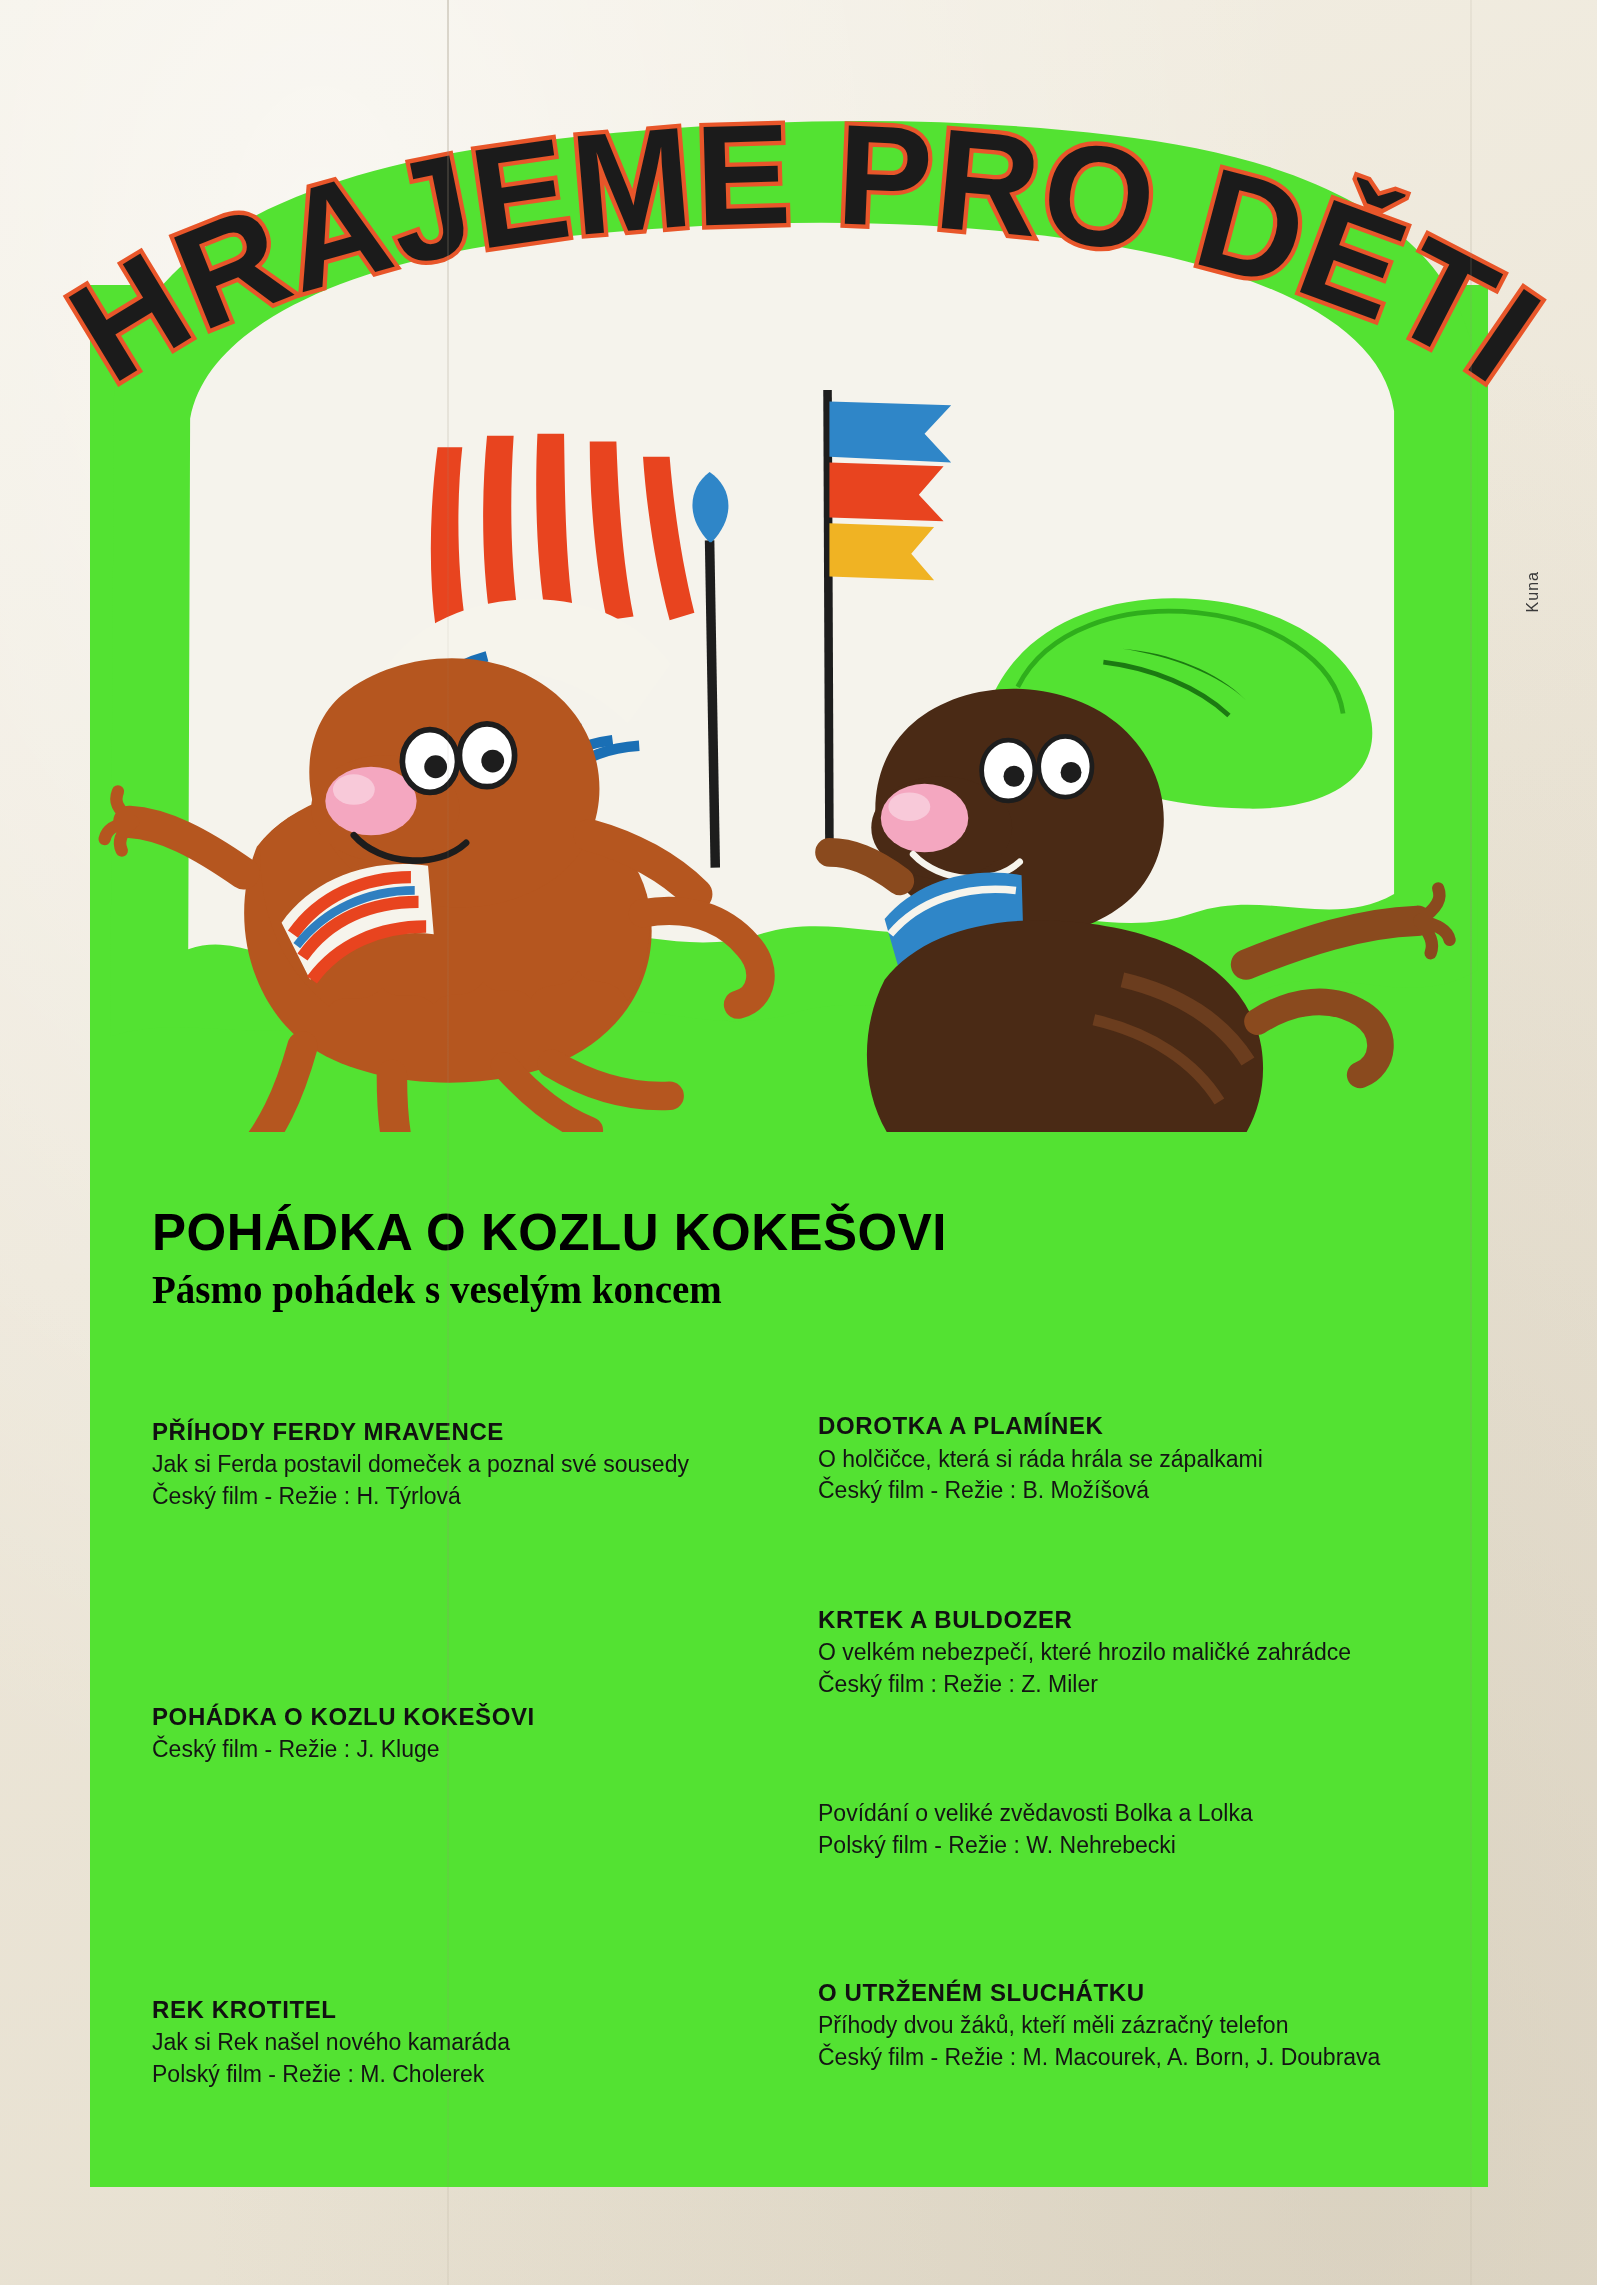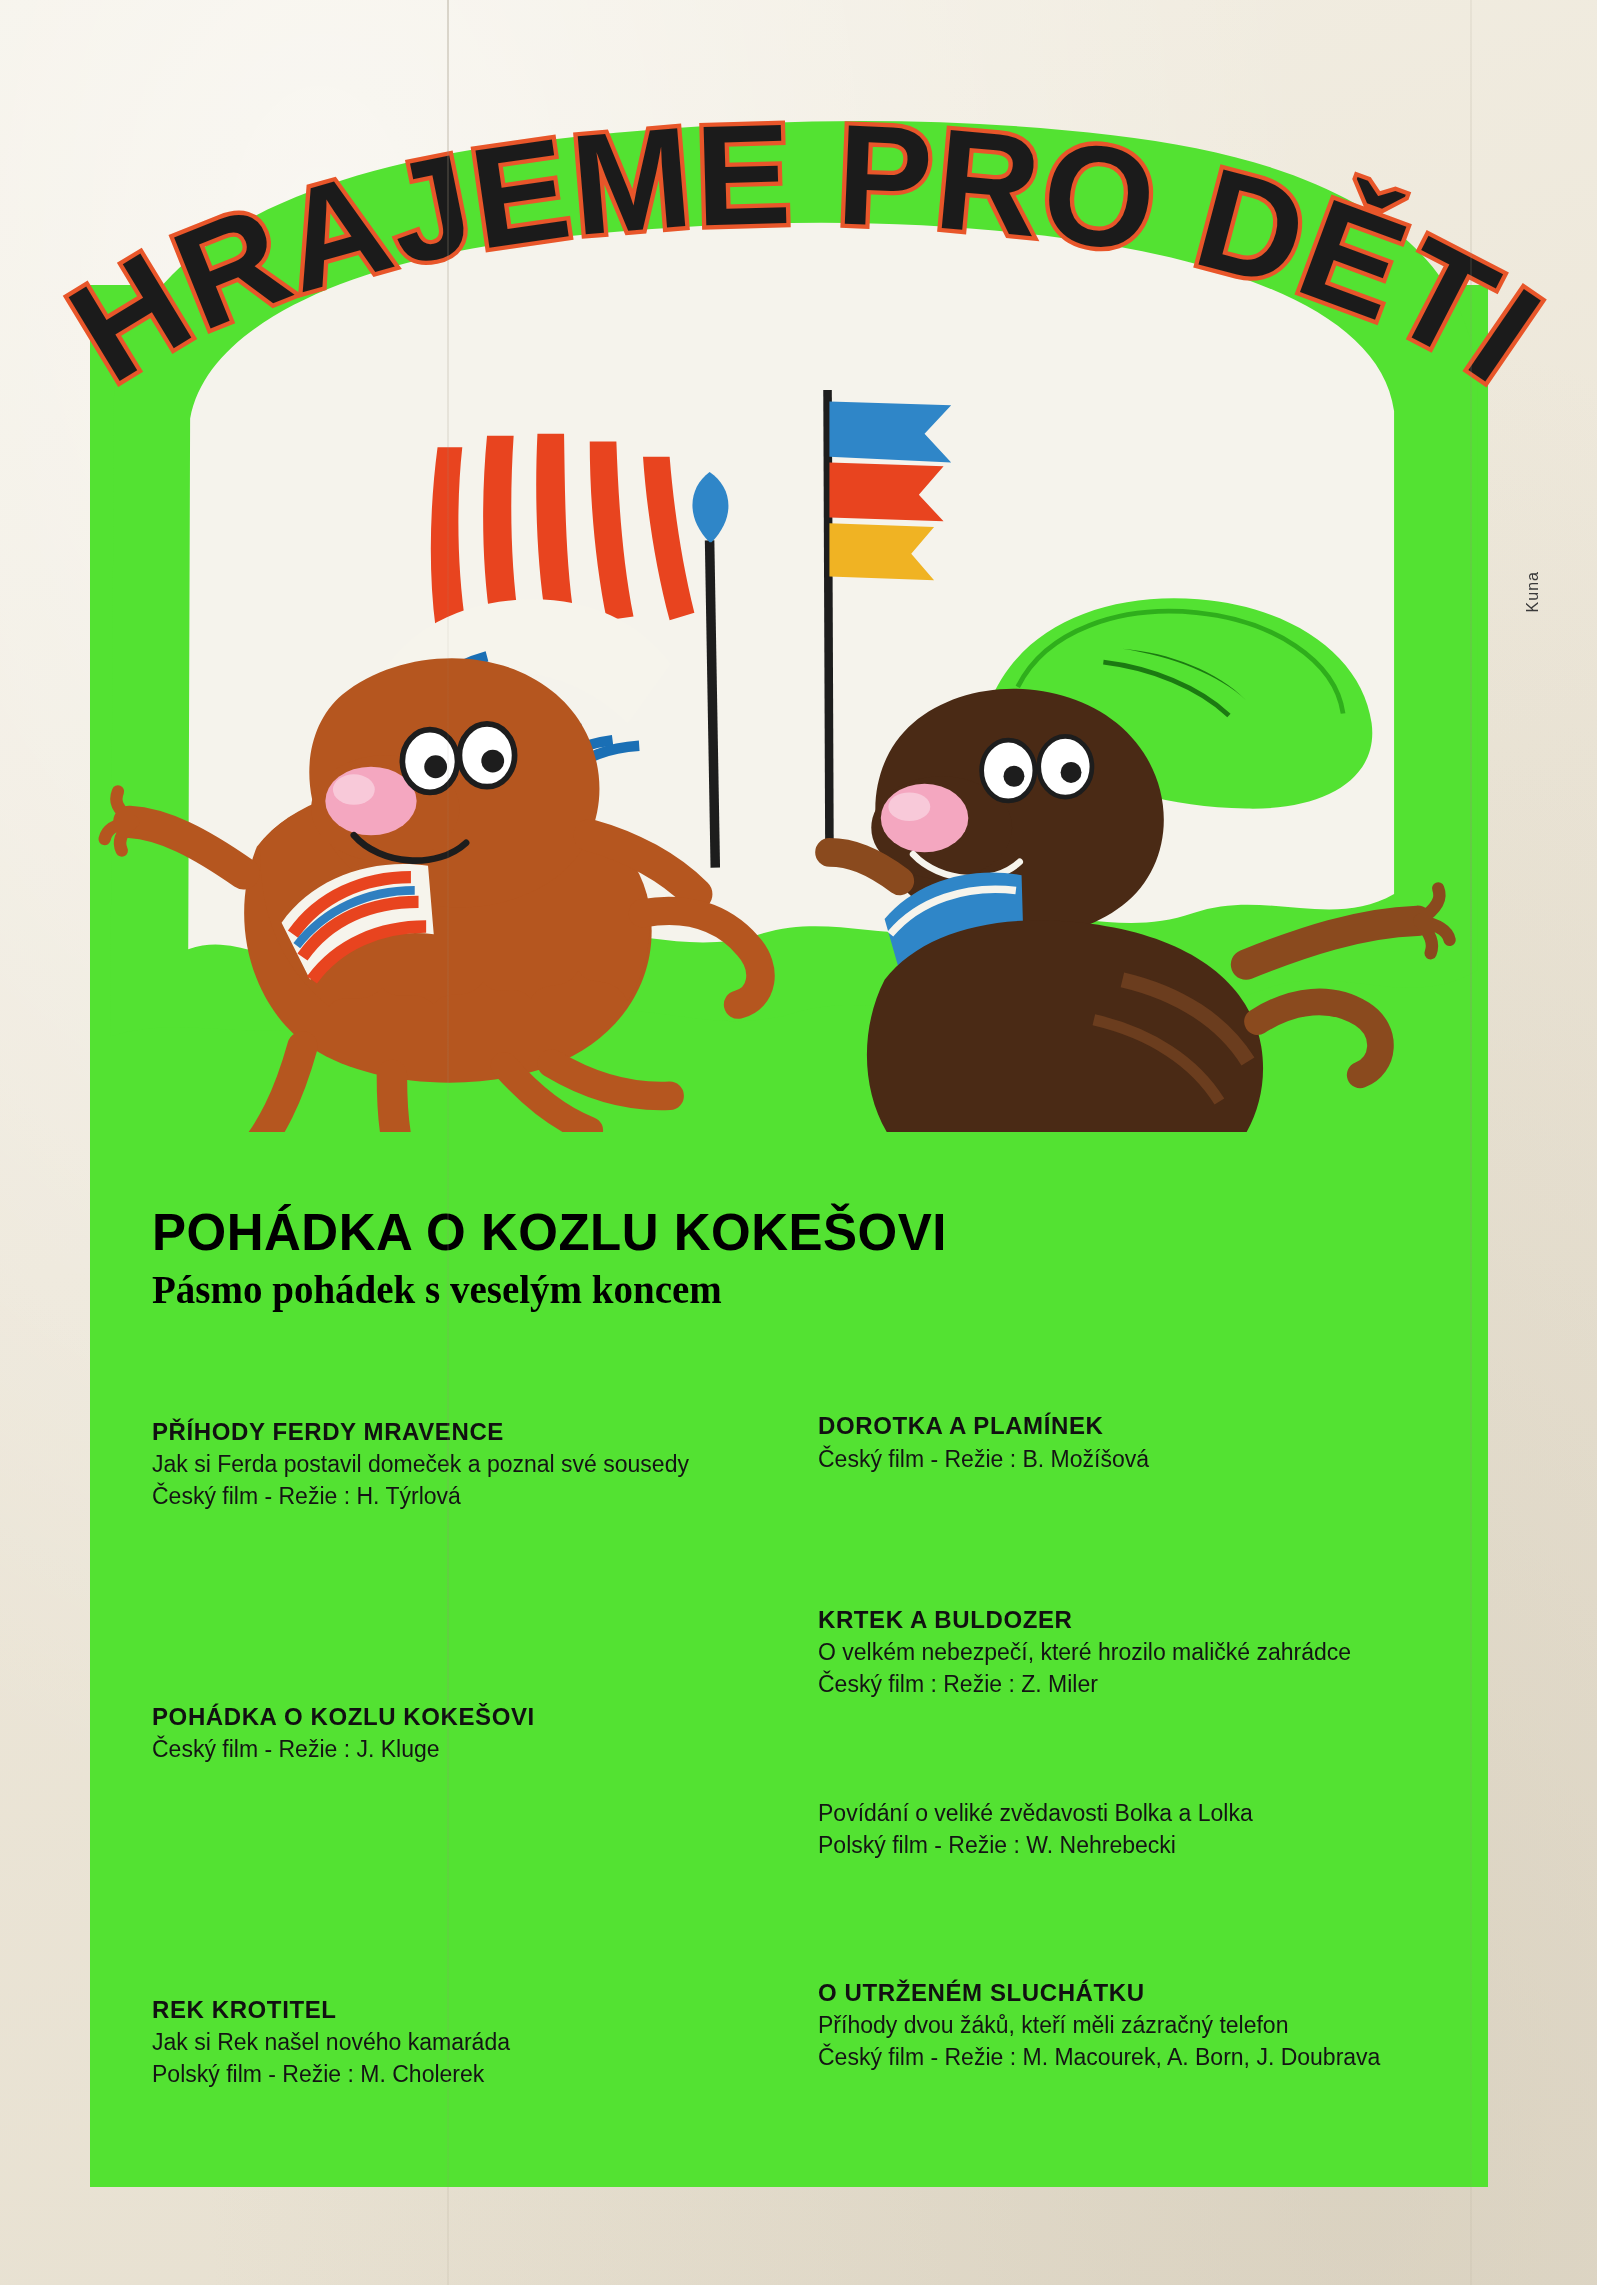--- a/index.html
+++ b/index.html
@@ -352,20 +352,21 @@
       <div class="film" style="top:578px;">
         <p class="ftitle">REK KROTITEL</p>
         <p class="fdesc">Jak si  Rek našel nového kamaráda</p>
         <p class="fcredit">Polský film - Režie : M. Cholerek</p>
       </div>
     </div>
 
     <div class="col col-right">
       <div class="film" style="top:-5.7px;">
         <p class="ftitle">DOROTKA A PLAMÍNEK</p>
+        <p class="fdesc">O holčičce, která si ráda hrála se zápalkami</p>
         <p class="fcredit">Český film - Režie : B. Možíšová</p>
       </div>
       <div class="film" style="top:188px;">
         <p class="ftitle">KRTEK A BULDOZER</p>
         <p class="fdesc">O velkém nebezpečí, které hrozilo maličké zahrádce</p>
         <p class="fcredit">Český film : Režie : Z. Miler</p>
       </div>
       <div class="film" style="top:380px;">
         <p class="fdesc">Povídání o veliké zvědavosti Bolka a Lolka</p>
         <p class="fcredit">Polský film - Režie : W. Nehrebecki</p>

